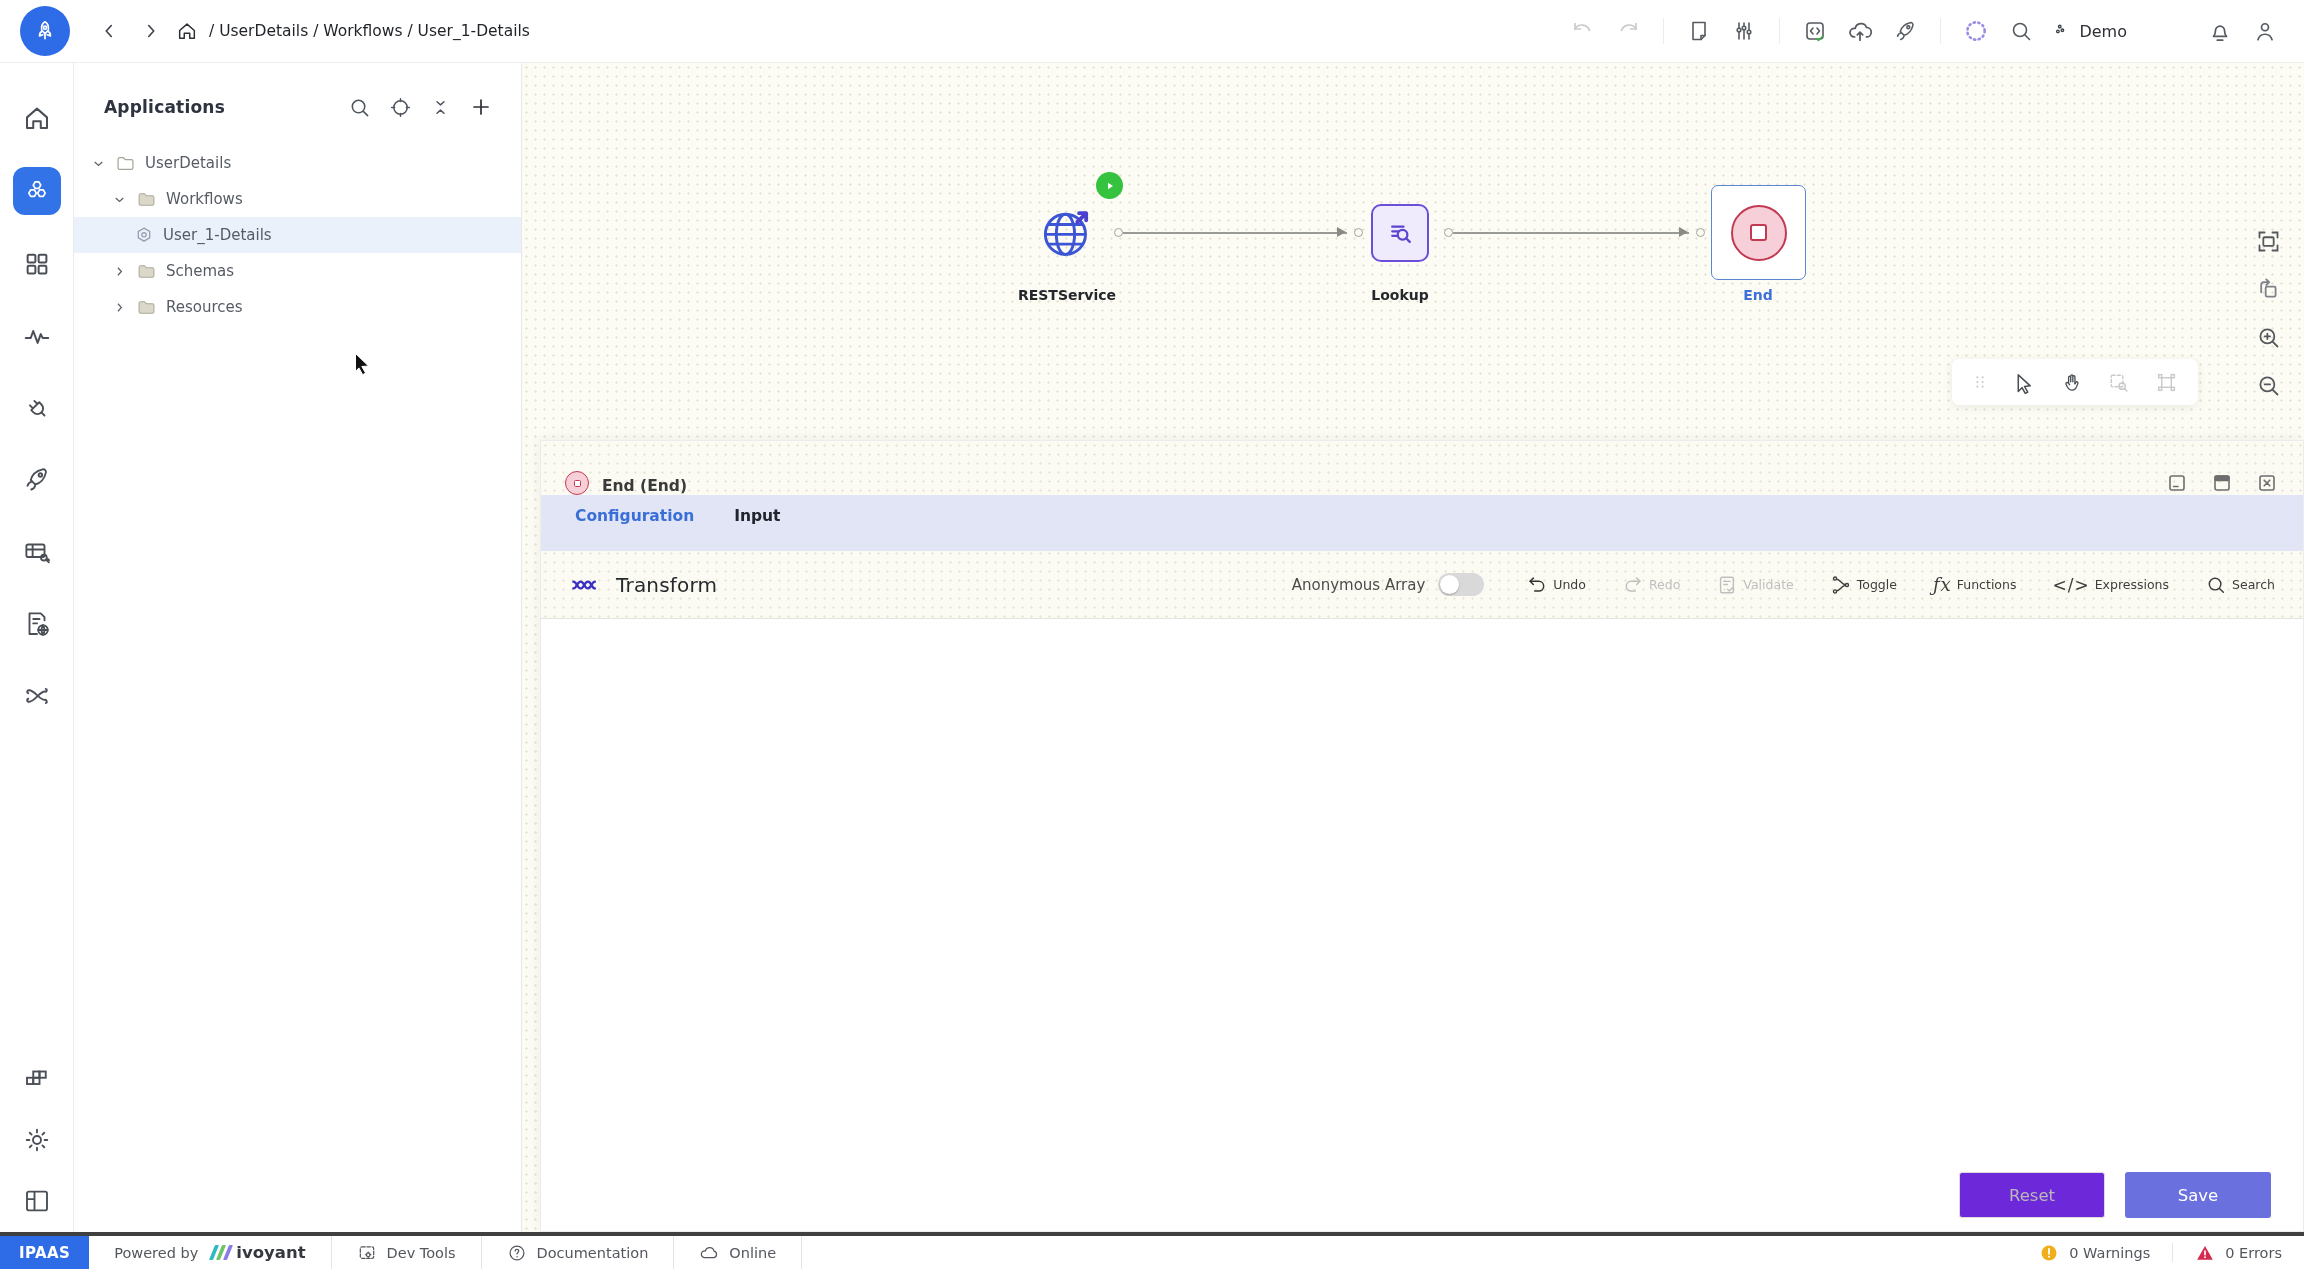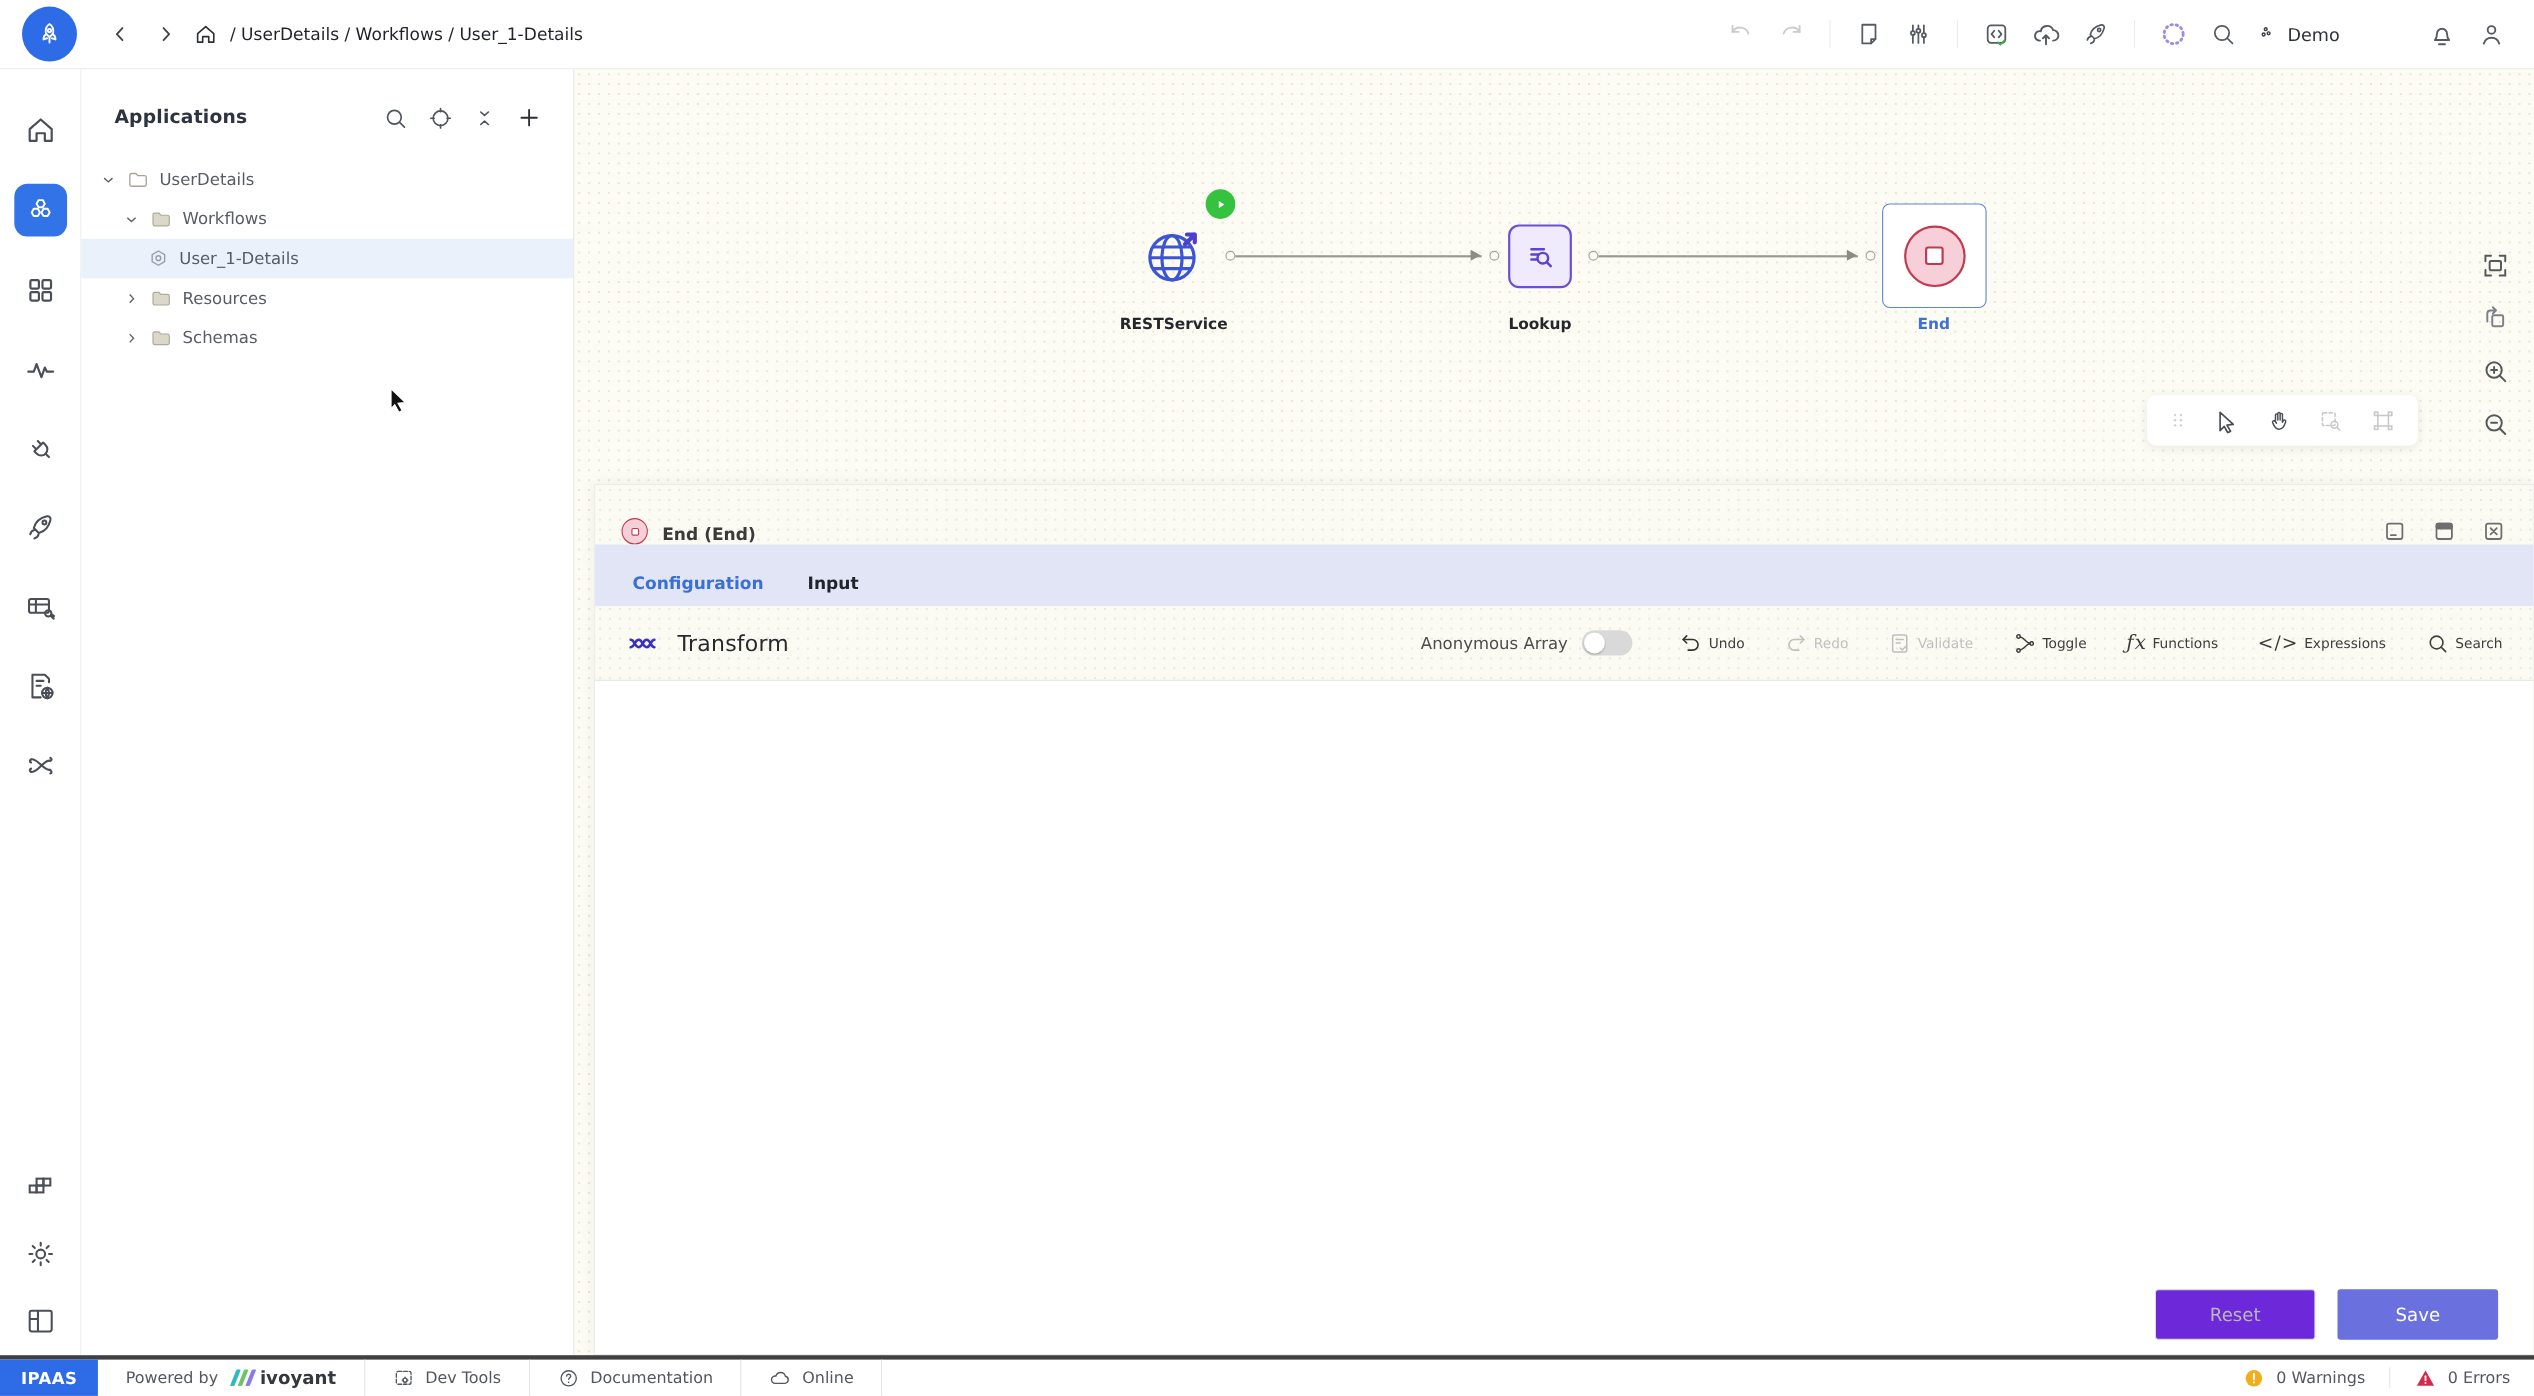--- a/index.html
+++ b/index.html
@@ -57,21 +57,21 @@
   .fl-tb span{display:flex;cursor:pointer}
 
   
   .panel{position:absolute;left:540px;top:440px;right:0;bottom:37px;background-color:#fbfbf3;background-image:radial-gradient(circle,#eae8da 1px,transparent 1.2px);background-size:9px 9px;border:1px solid #ececec;box-shadow:-2px -2px 12px rgba(0,0,0,.05);display:flex;flex-direction:column;z-index:45}
   .p-head{height:54px;display:flex;align-items:flex-end;padding:0 24px;gap:13px;flex:none}
   .p-end-ic{width:24px;height:24px;border-radius:50%;background:#f7cfd9;border:1.5px solid #c23a52;display:flex;align-items:center;justify-content:center;flex:none}
   .p-end-sq{width:7px;height:7px;border:1.5px solid #c23a52;border-radius:1.5px;background:#fff}
   .p-title{font-size:15.5px;font-weight:600;color:#3a3a3a}
   .p-winctl{margin-left:auto;display:flex;gap:21px;color:#6e6e6e}
   .p-winctl span{cursor:pointer;display:flex}
-  .p-tabs{height:56px;background:#e1e5f5;display:flex;align-items:flex-end;padding:12px 14px;flex:none}
+  .p-tabs{height:56px;background:#e1e5f5;display:flex;align-items:flex-start;padding:12px 14px;flex:none}
   .p-tab{padding:0 20px;font-size:15.5px;font-weight:700;color:#20242c;cursor:pointer}
   .p-tab.act{color:#3b6fd8}
   .p-toolbar{height:68px;display:flex;align-items:center;padding:0 28px;border-bottom:1px solid #e4e4de;flex:none}
   .t-title{font-size:20px;color:#26292e;margin-left:17px;font-weight:500;letter-spacing:.2px}
   .t-right{margin-left:auto;display:flex;align-items:center;gap:36px}
   .anon{display:flex;align-items:center;gap:13px;font-size:15px;color:#4c4c4c;margin-right:6px}
   .switch{width:46px;height:23px;border-radius:12px;background:#d9d9d9;position:relative;cursor:pointer}
   .knob{position:absolute;left:2px;top:2px;width:19px;height:19px;border-radius:50%;background:#fff;box-shadow:0 1px 2px rgba(0,0,0,.25)}
   .pact{display:flex;flex-direction:row;align-items:center;gap:5px;font-size:12.5px;color:#3d3d3d;min-width:46px;cursor:pointer}
   .pact .aic{height:22px;display:flex;align-items:center;justify-content:center}
@@ -356,32 +356,32 @@
     </div>
     <div class="trow lvl2">
       <span class="tchev r">
           <svg viewBox="0 0 24 24" fill="none" stroke="currentColor" stroke-width="2">
             <path d="M6 9.5l6 5.5 6-5.5"></path>
           </svg>
         </span>
       <svg width="21" height="21" viewBox="0 0 24 24">
           <path d="M3.5 7.2c0-1 .8-1.8 1.8-1.8h4.4l2 2.2h7c1 0 1.8.8 1.8 1.8v7.4c0 1-.8 1.8-1.8 1.8H5.3c-1 0-1.8-.8-1.8-1.8z" fill="#dbd7c9" stroke="#aeaa9b" stroke-width="1.2"></path>
         </svg>
-      <span>Resources</span>
+      <span>Schemas</span>
     </div>
     <div class="trow lvl2">
       <span class="tchev r">
           <svg viewBox="0 0 24 24" fill="none" stroke="currentColor" stroke-width="2">
             <path d="M6 9.5l6 5.5 6-5.5"></path>
           </svg>
         </span>
       <svg width="21" height="21" viewBox="0 0 24 24">
           <path d="M3.5 7.2c0-1 .8-1.8 1.8-1.8h4.4l2 2.2h7c1 0 1.8.8 1.8 1.8v7.4c0 1-.8 1.8-1.8 1.8H5.3c-1 0-1.8-.8-1.8-1.8z" fill="#dbd7c9" stroke="#aeaa9b" stroke-width="1.2"></path>
         </svg>
-      <span>Schemas</span>
+      <span>Resources</span>
     </div>
   </div>
 </div>
 
 <div class="canvas">
 
   <div class="node" style="left:516px;top:141px">
     <svg width="58" height="58" viewBox="0 0 26 26" fill="none" stroke="#3c55d4" stroke-width="1.3">
       <circle cx="12.3" cy="13.6" r="9"></circle>
       <ellipse cx="12.3" cy="13.6" rx="4.1" ry="9"></ellipse>

